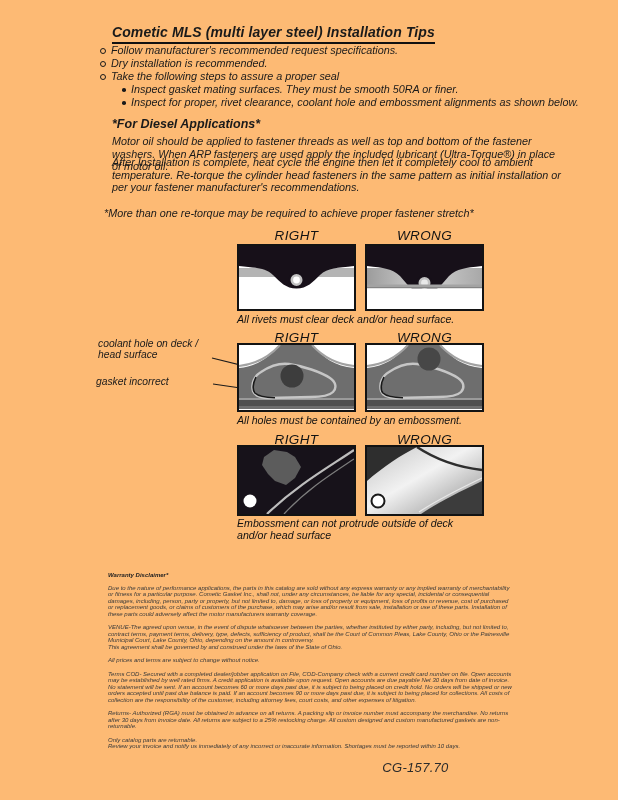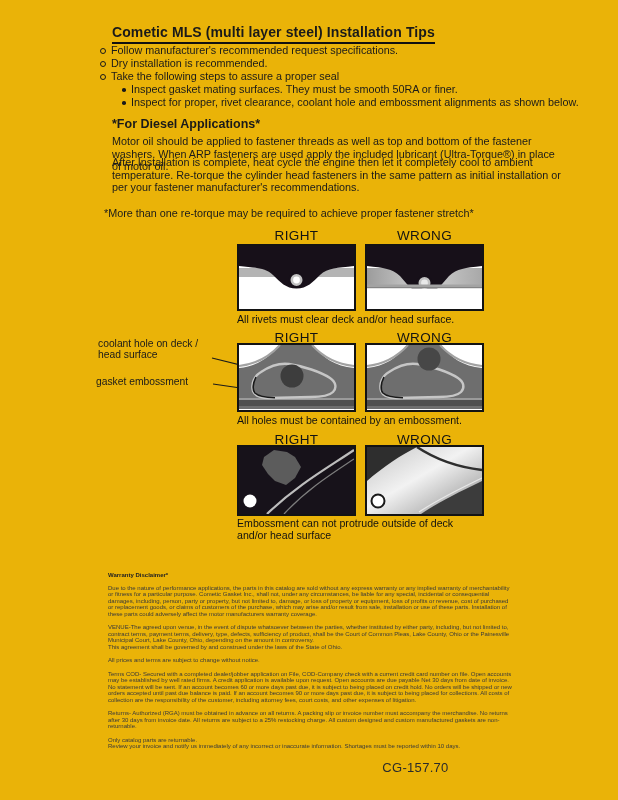--- a/index.html
+++ b/index.html
@@ -4,21 +4,21 @@
 <style>
   * { margin: 0; padding: 0; box-sizing: border-box; }
   html, body { background: #ffffff; }
   body {
     width: 618px; height: 800px;
     font-family: "Liberation Sans", sans-serif;
     color: #1a1a1a;
     position: relative;
     overflow: hidden;
   }
-  .page { position: absolute; inset: 0; background: #eab308; }
+  .page { position: absolute; inset: 0; background: #fdba74; font-style: italic; }
 
   
   .title {
     position: absolute; left: 112px; top: 24px;
     font-size: 14px; font-weight: bold; letter-spacing: 0.1px;
     border-bottom: 2px solid #111; padding-bottom: 2px;
     display: inline-block; white-space: nowrap;
   }
 
   
@@ -131,21 +131,21 @@
       <rect x="1" y="1" width="117" height="65" fill="none" stroke="#131313" stroke-width="2"></rect>
     </svg>
   </div>
 
   <div class="caption cap1" style="top:313px;">All rivets must clear deck and/or head surface.</div>
 
   <div class="dg-label" style="left:237px; top:330px;">RIGHT</div>
   <div class="dg-label" style="left:365px; top:330px;">WRONG</div>
 
   <div class="ann-label ann-coolant">coolant hole on deck / head surface</div>
-  <div class="ann-label ann-emboss">gasket embossment</div>
+  <div class="ann-label ann-emboss">gasket incorrect</div>
   <svg class="leader-lines" width="95" height="44" viewBox="0 0 95 44">
     <line x1="8" y1="6" x2="89" y2="26" stroke="#1a1a1a" stroke-width="1.1"></line>
     <line x1="9" y1="32" x2="57" y2="39" stroke="#1a1a1a" stroke-width="1.1"></line>
   </svg>
 
   <div class="dg-box" style="left:237px; top:343px;">
     <svg width="119" height="69" viewBox="0 0 119 69">
       <rect x="0" y="0" width="119" height="69" fill="#ffffff"></rect>
       <path d="M2,25 C20,23 32,15 42,2 L76,2 C86,15 98,23 117,25 L117,66 L2,66 Z" fill="#6e6e6e"></path>
       <path d="M2,23 C21,21 33,13 43,2 M75,2 C85,13 97,21 117,23" stroke="#a2a2a2" stroke-width="2" fill="none"></path>

